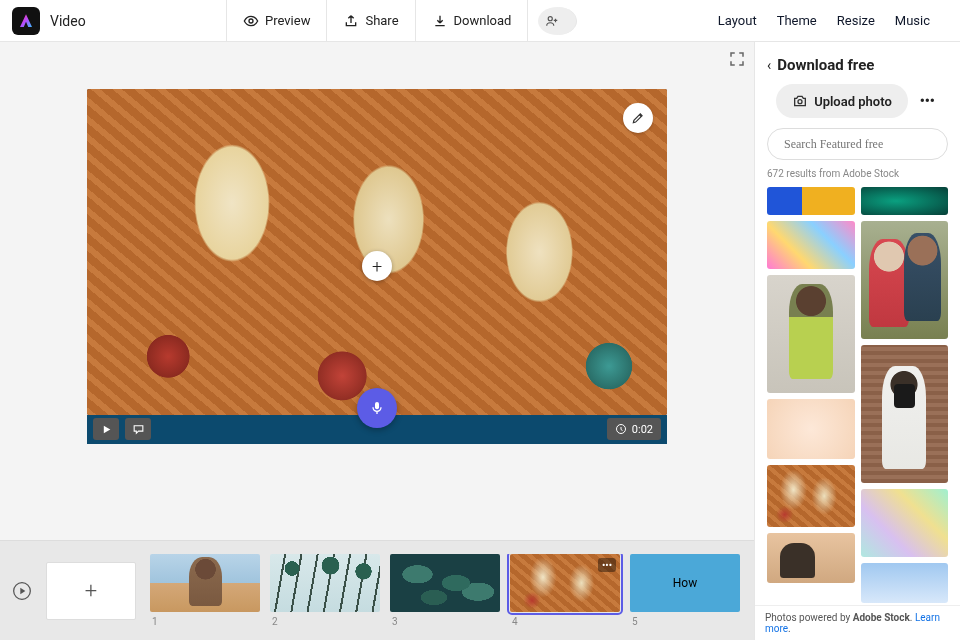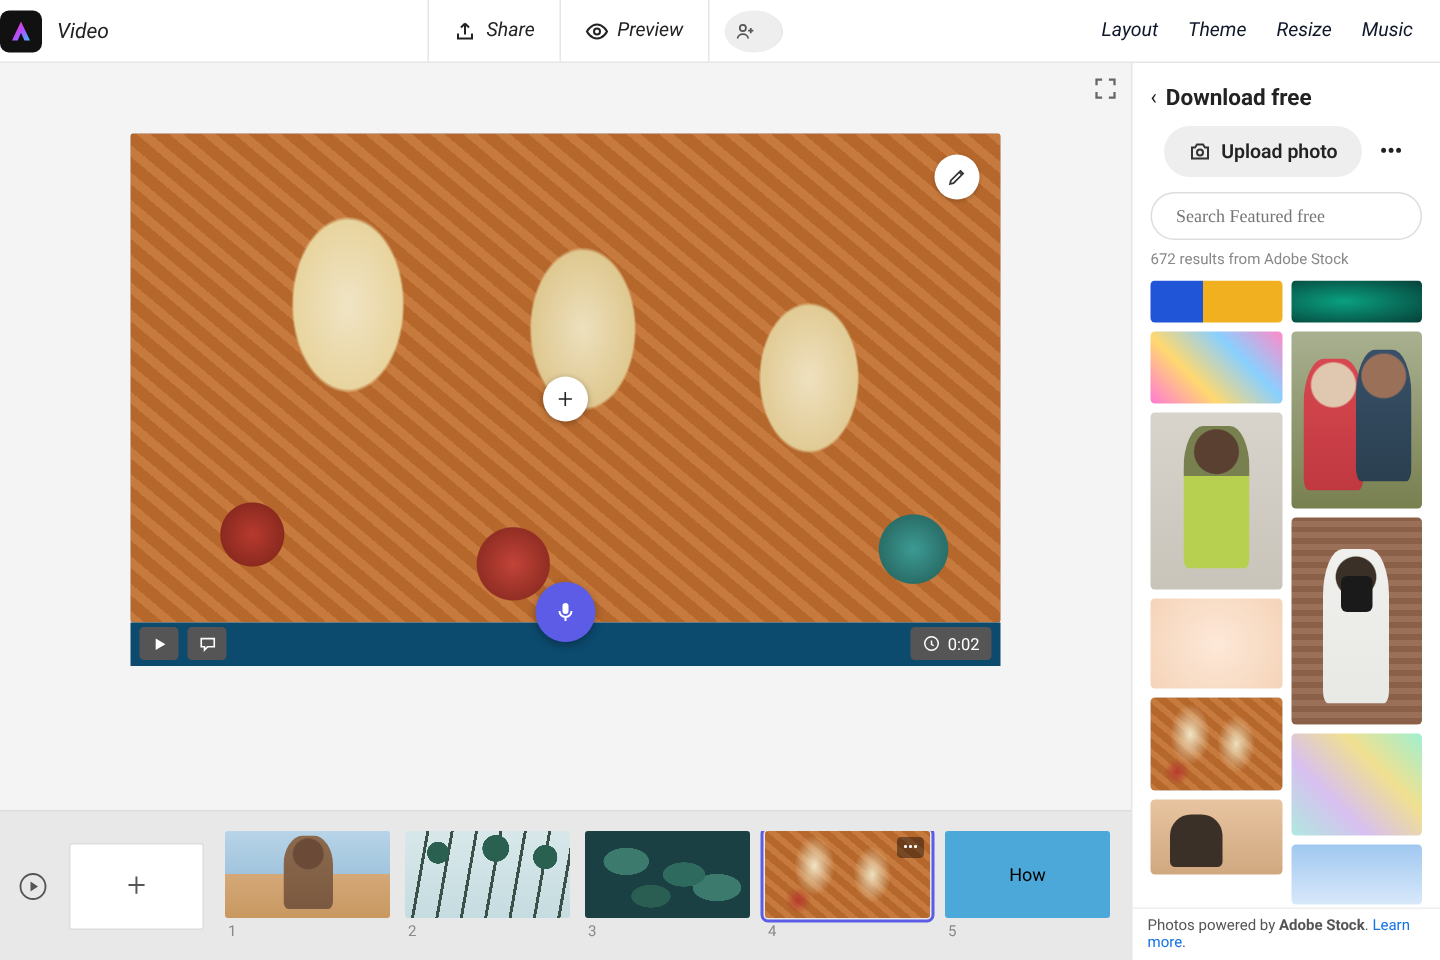--- a/index.html
+++ b/index.html
@@ -1,18 +1,18 @@
 <!DOCTYPE html>
 <html><head>
 <meta charset="utf-8">
 <style>
 * { box-sizing: border-box; margin: 0; padding: 0; }
 body { font-family: -apple-system, BlinkMacSystemFont, "Segoe UI", Roboto, Arial, sans-serif; font-size: 14px; color: #222; background: #fff; width: 960px; height: 640px; overflow: hidden; }
 
-.topbar { height: 42px; border-bottom: 1px solid #e6e6e6; display: flex; align-items: center; padding: 0 0; font-style: italic; }
+.topbar { height: 42px; border-bottom: 1px solid #e6e6e6; display: flex; align-items: center; padding: 0 12px; }
 .logo { width: 28px; height: 28px; border-radius: 6px; background: #111; display: flex; align-items: center; justify-content: center; margin-right: 10px; }
 .logo svg { width: 18px; height: 18px; }
 .doc-title { font-weight: 400; font-size: 14px; }
 .top-center { display: flex; margin-left: auto; height: 100%; }
 .top-btn { height: 100%; padding: 0 16px; display: flex; align-items: center; gap: 6px; border-left: 1px solid #e6e6e6; cursor: pointer; font-size: 13px; }
 .top-btn:last-of-type { border-right: 1px solid #e6e6e6; }
 .top-btn svg { width: 16px; height: 16px; }
 .invite { width: 28px; height: 28px; border-radius: 50%; background: #eee; margin-left: 10px; display: flex; align-items: center; justify-content: center; cursor: pointer; border-right: 1px solid #e6e6e6; padding-right: 10px; box-sizing: content-box;}
 .top-right { display: flex; gap: 20px; margin-left: auto; padding-right: 18px; }
 .top-right span { color: #0f172a; font-size: 13px; cursor: pointer; }
@@ -93,30 +93,36 @@
             <stop offset="1" stop-color="#3bb9ff"></stop>
           </linearGradient>
         </defs>
       </svg>
   </div>
   <div class="doc-title">Video</div>
 
   <div class="top-center">
     <div class="top-btn">
       <svg viewBox="0 0 24 24">
-          <path fill="none" stroke="currentColor" stroke-width="2" d="M12 15V4m0 0l-4 4m4-4l4 4M5 14v5h14v-5"></path>
-        </svg>
-      <span>Share</span>
+          <path fill="none" stroke="currentColor" stroke-width="2" d="M2 12s3.5-7 10-7 10 7 10 7-3.5 7-10 7S2 12 2 12z"></path>
+          <circle cx="12" cy="12" r="3" fill="none" stroke="currentColor" stroke-width="2"></circle>
+        </svg>
+      <span>Preview</span>
     </div>
     <div class="top-btn">
       <svg viewBox="0 0 24 24">
-          <path fill="none" stroke="currentColor" stroke-width="2" d="M2 12s3.5-7 10-7 10 7 10 7-3.5 7-10 7S2 12 2 12z"></path>
-          <circle cx="12" cy="12" r="3" fill="none" stroke="currentColor" stroke-width="2"></circle>
-        </svg>
-      <span>Preview</span>
+          <path fill="none" stroke="currentColor" stroke-width="2" d="M12 15V4m0 0l-4 4m4-4l4 4M5 14v5h14v-5"></path>
+        </svg>
+      <span>Share</span>
+    </div>
+    <div class="top-btn">
+      <svg viewBox="0 0 24 24">
+          <path fill="none" stroke="currentColor" stroke-width="2" d="M12 4v11m0 0l-4-4m4 4l4-4M5 19h14"></path>
+        </svg>
+      <span>Download</span>
     </div>
   </div>
   <div class="invite">
     <svg width="14" height="14" viewBox="0 0 24 24">
         <circle cx="9" cy="8" r="3.5" fill="none" stroke="#555" stroke-width="2"></circle>
         <path d="M3 20c0-3 3-5 6-5s6 2 6 5" fill="none" stroke="#555" stroke-width="2"></path>
         <path d="M18 8v6m-3-3h6" stroke="#555" stroke-width="2"></path>
       </svg>
   </div>
 

